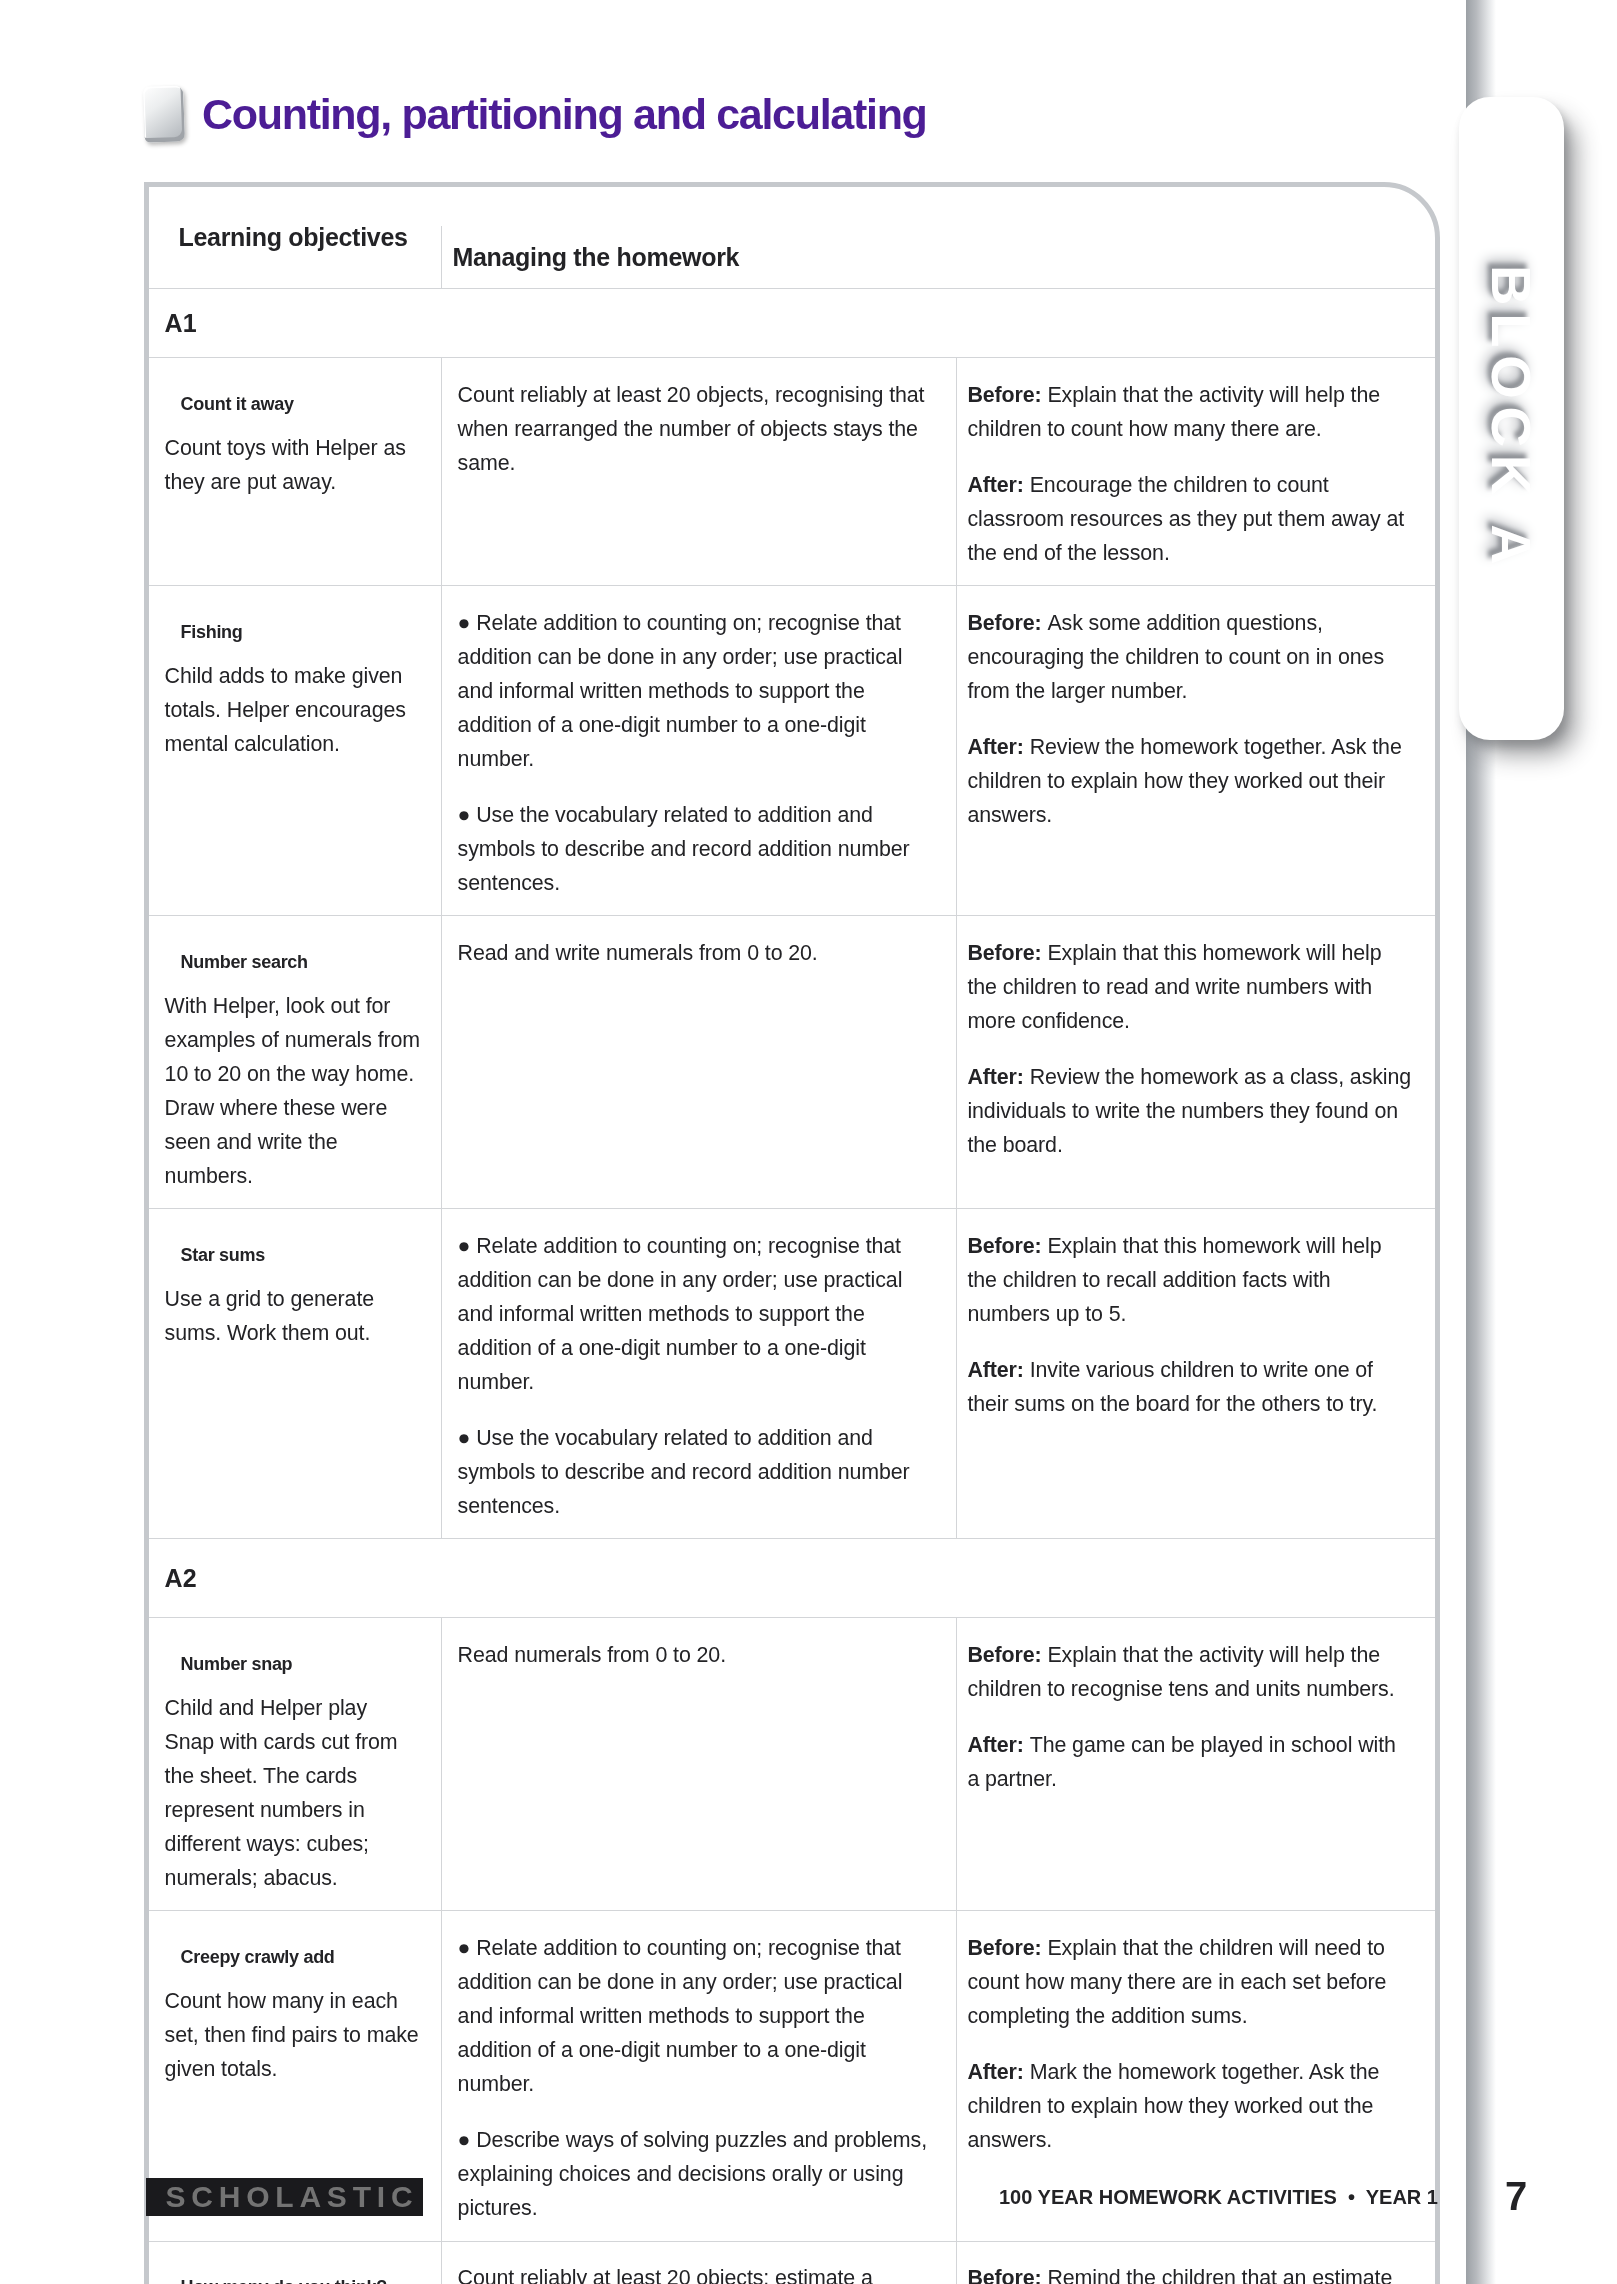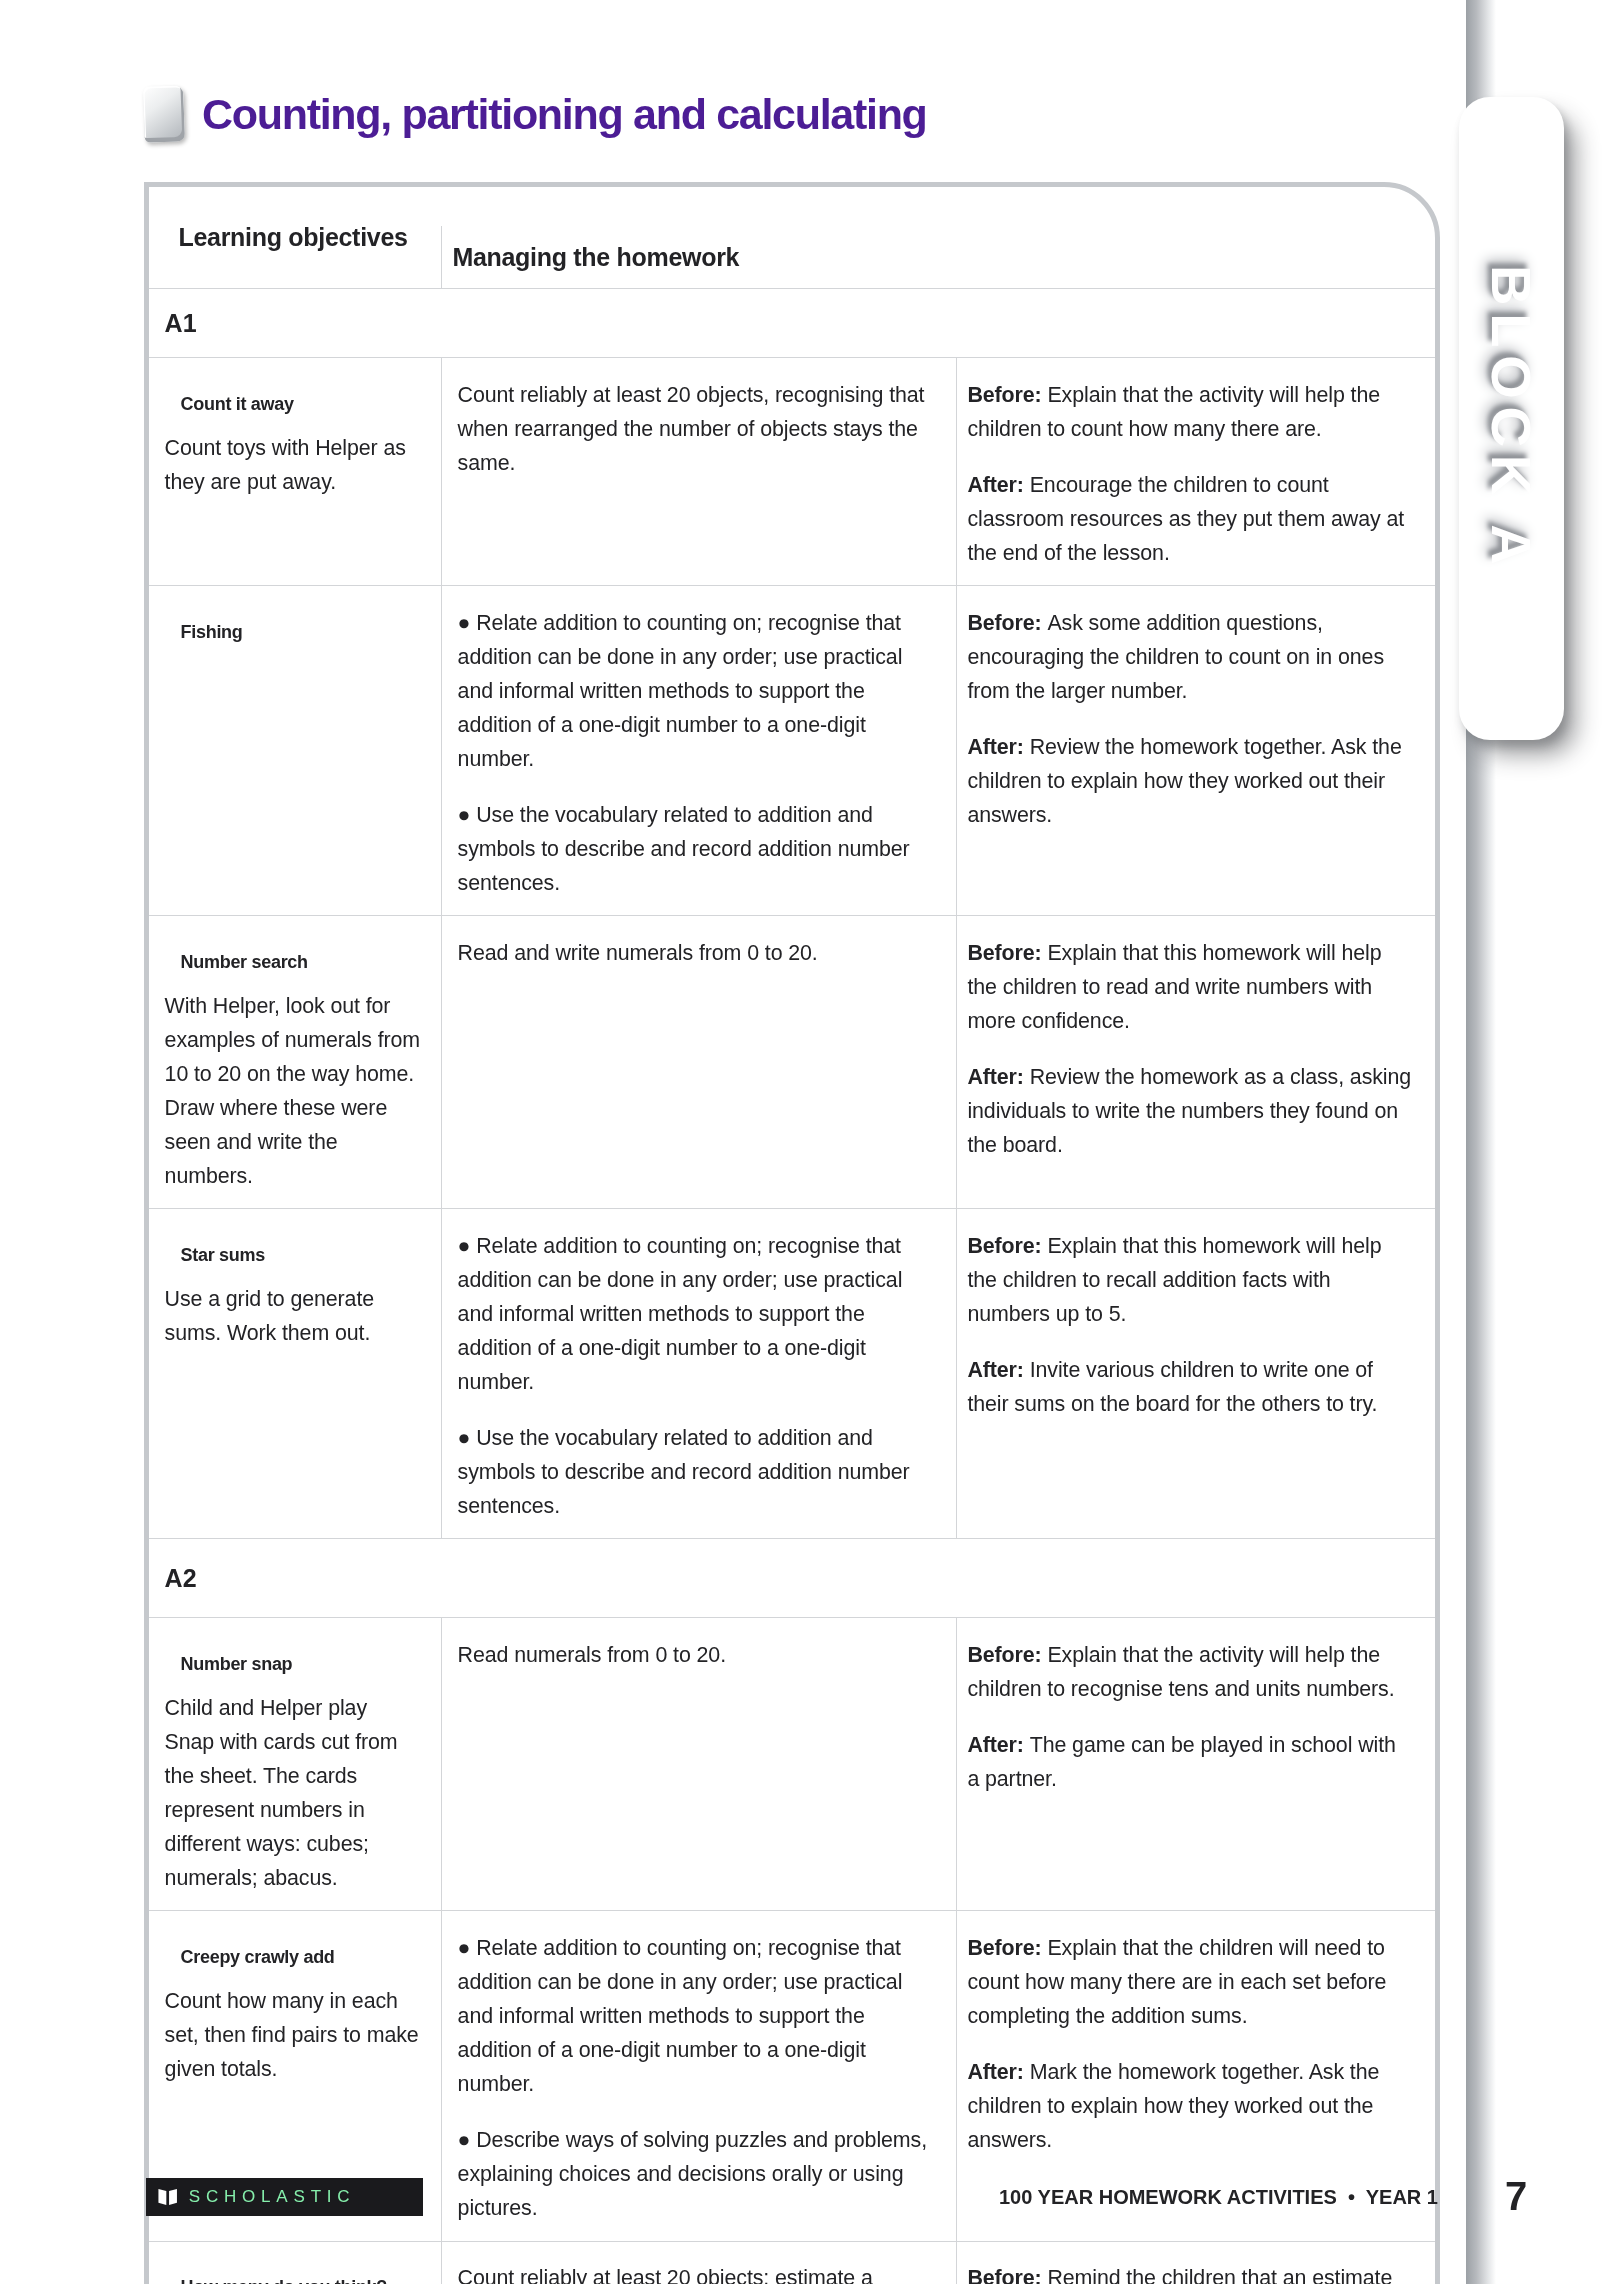--- a/index.html
+++ b/index.html
@@ -45,21 +45,21 @@
   .act-title{margin:16px;font-weight:bold;font-size:18px;letter-spacing:-0.3px;}
   .act-desc{margin:19.5px 0 0 0;}
   .cell p.txt{font-size:21.4px;line-height:34px;letter-spacing:-0.1px;margin:0;}
   p.txt + p.txt{margin-top:22px;}
   .c3{padding-left:10.4px;padding-right:23.4px;}
   .lead{font-weight:bold;}
 
   
   .logo{position:absolute;left:146px;top:2178px;height:38px;width:277px;background:#1a1a1d;
     display:flex;align-items:center;gap:9px;padding:0 10.4px;box-sizing:border-box;z-index:3;}
-  .logo-text{color:#86efac;font-weight:normal;font-size:17px;letter-spacing:5.8px;font-stretch:condensed;white-space:nowrap;}
+  .logo-text{color:#737373;font-weight:bold;font-size:30px;letter-spacing:5.8px;font-stretch:condensed;white-space:nowrap;}
   .footer-right{position:absolute;top:2178px;left:1046px;width:409px;height:38px;z-index:3;
     display:flex;align-items:center;justify-content:flex-end;gap:17px;}
   .footer-series{font-weight:bold;font-size:20px;letter-spacing:0;white-space:nowrap;font-stretch:condensed;}
   .page-number{position:absolute;left:1505px;top:2174px;font-size:40px;font-weight:bold;z-index:3;font-stretch:condensed;}
 </style>
 </head>
 <body>
 
 <div class="page">
 
@@ -92,20 +92,21 @@
           <p class="txt">Count reliably at least 20 objects, recognising that when rearranged the number of objects stays the same.</p>
         </div>
         <div class="cell c3">
           <p class="txt"><span class="lead">Before: </span>Explain that the activity will help the children to count how many there are.</p>
           <p class="txt"><span class="lead">After: </span>Encourage the children to count classroom resources as they put them away at the end of the lesson.</p>
         </div>
       </div>
       <div class="row" style="min-height: 277px;">
         <div class="cell c1">
           <p class="act-title">Fishing</p>
+          <p class="act-desc txt">Child adds to make given totals. Helper encourages mental calculation.</p>
         </div>
         <div class="cell c2">
           <p class="txt">●  Relate addition to counting on; recognise that addition can be done in any order; use practical and informal written methods to support the addition of a one-digit number to a one-digit number.</p>
           <p class="txt">●  Use the vocabulary related to addition and symbols to describe and record addition number sentences.</p>
         </div>
         <div class="cell c3">
           <p class="txt"><span class="lead">Before: </span>Ask some addition questions, encouraging the children to count on in ones from the larger number.</p>
           <p class="txt"><span class="lead">After: </span>Review the homework together. Ask the children to explain how they worked out their answers.</p>
         </div>
       </div>

